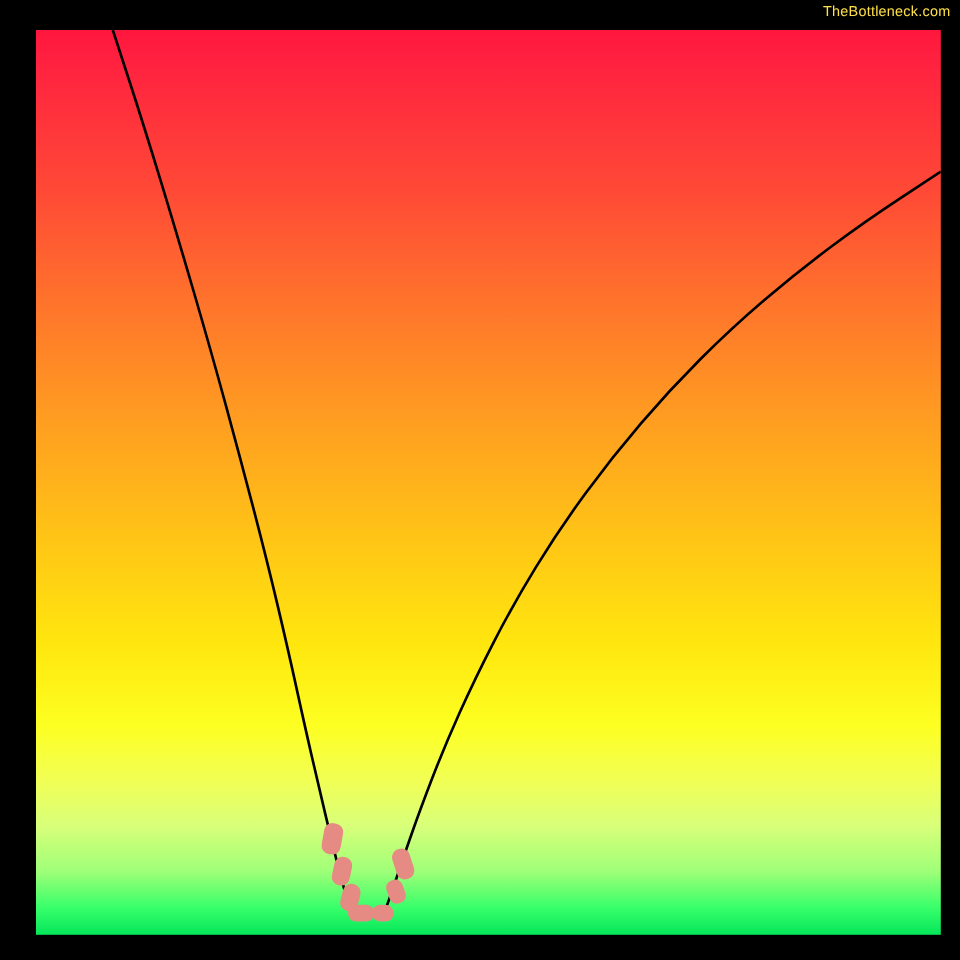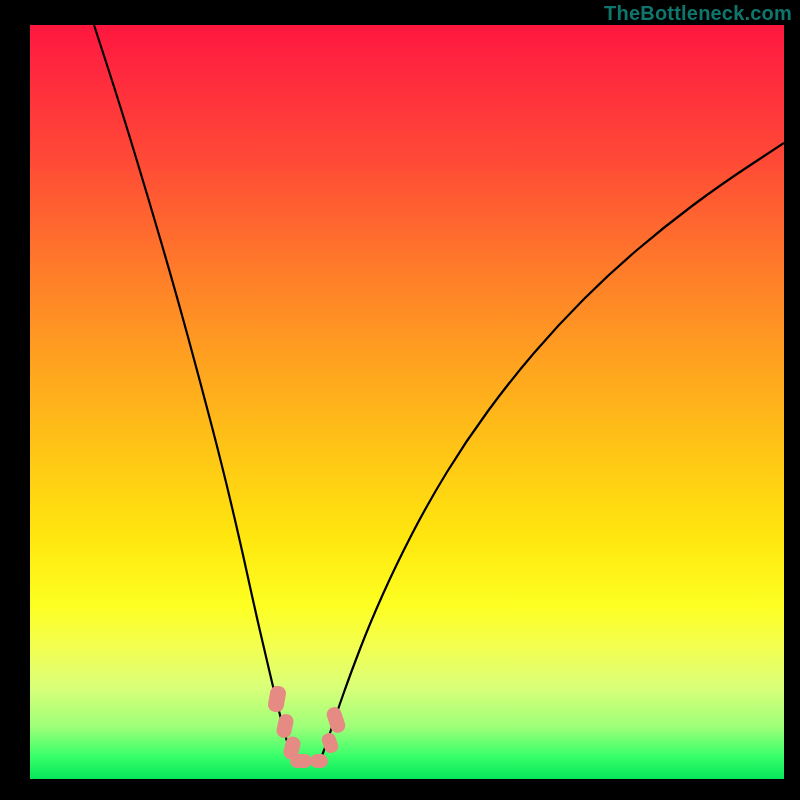--- a/index.html
+++ b/index.html
@@ -38,23 +38,23 @@
       #d8ff7a 88%,
       #9fff78 93%,
       #38ff6a 97%,
       #05e65a 100%
     );
   }
   .watermark {
     position: absolute;
     top: 2px;
     right: 8px;
-    color: #0f766e;
-    font-size: 20px;
-    font-weight: 700;
+    color: #fde047;
+    font-size: 12px;
+    font-weight: 400;
     letter-spacing: 0.2px;
     user-select: none;
   }
   svg.curve {
     position: absolute;
     left: 0;
     top: 0;
     width: 754px;
     height: 754px;
   }

